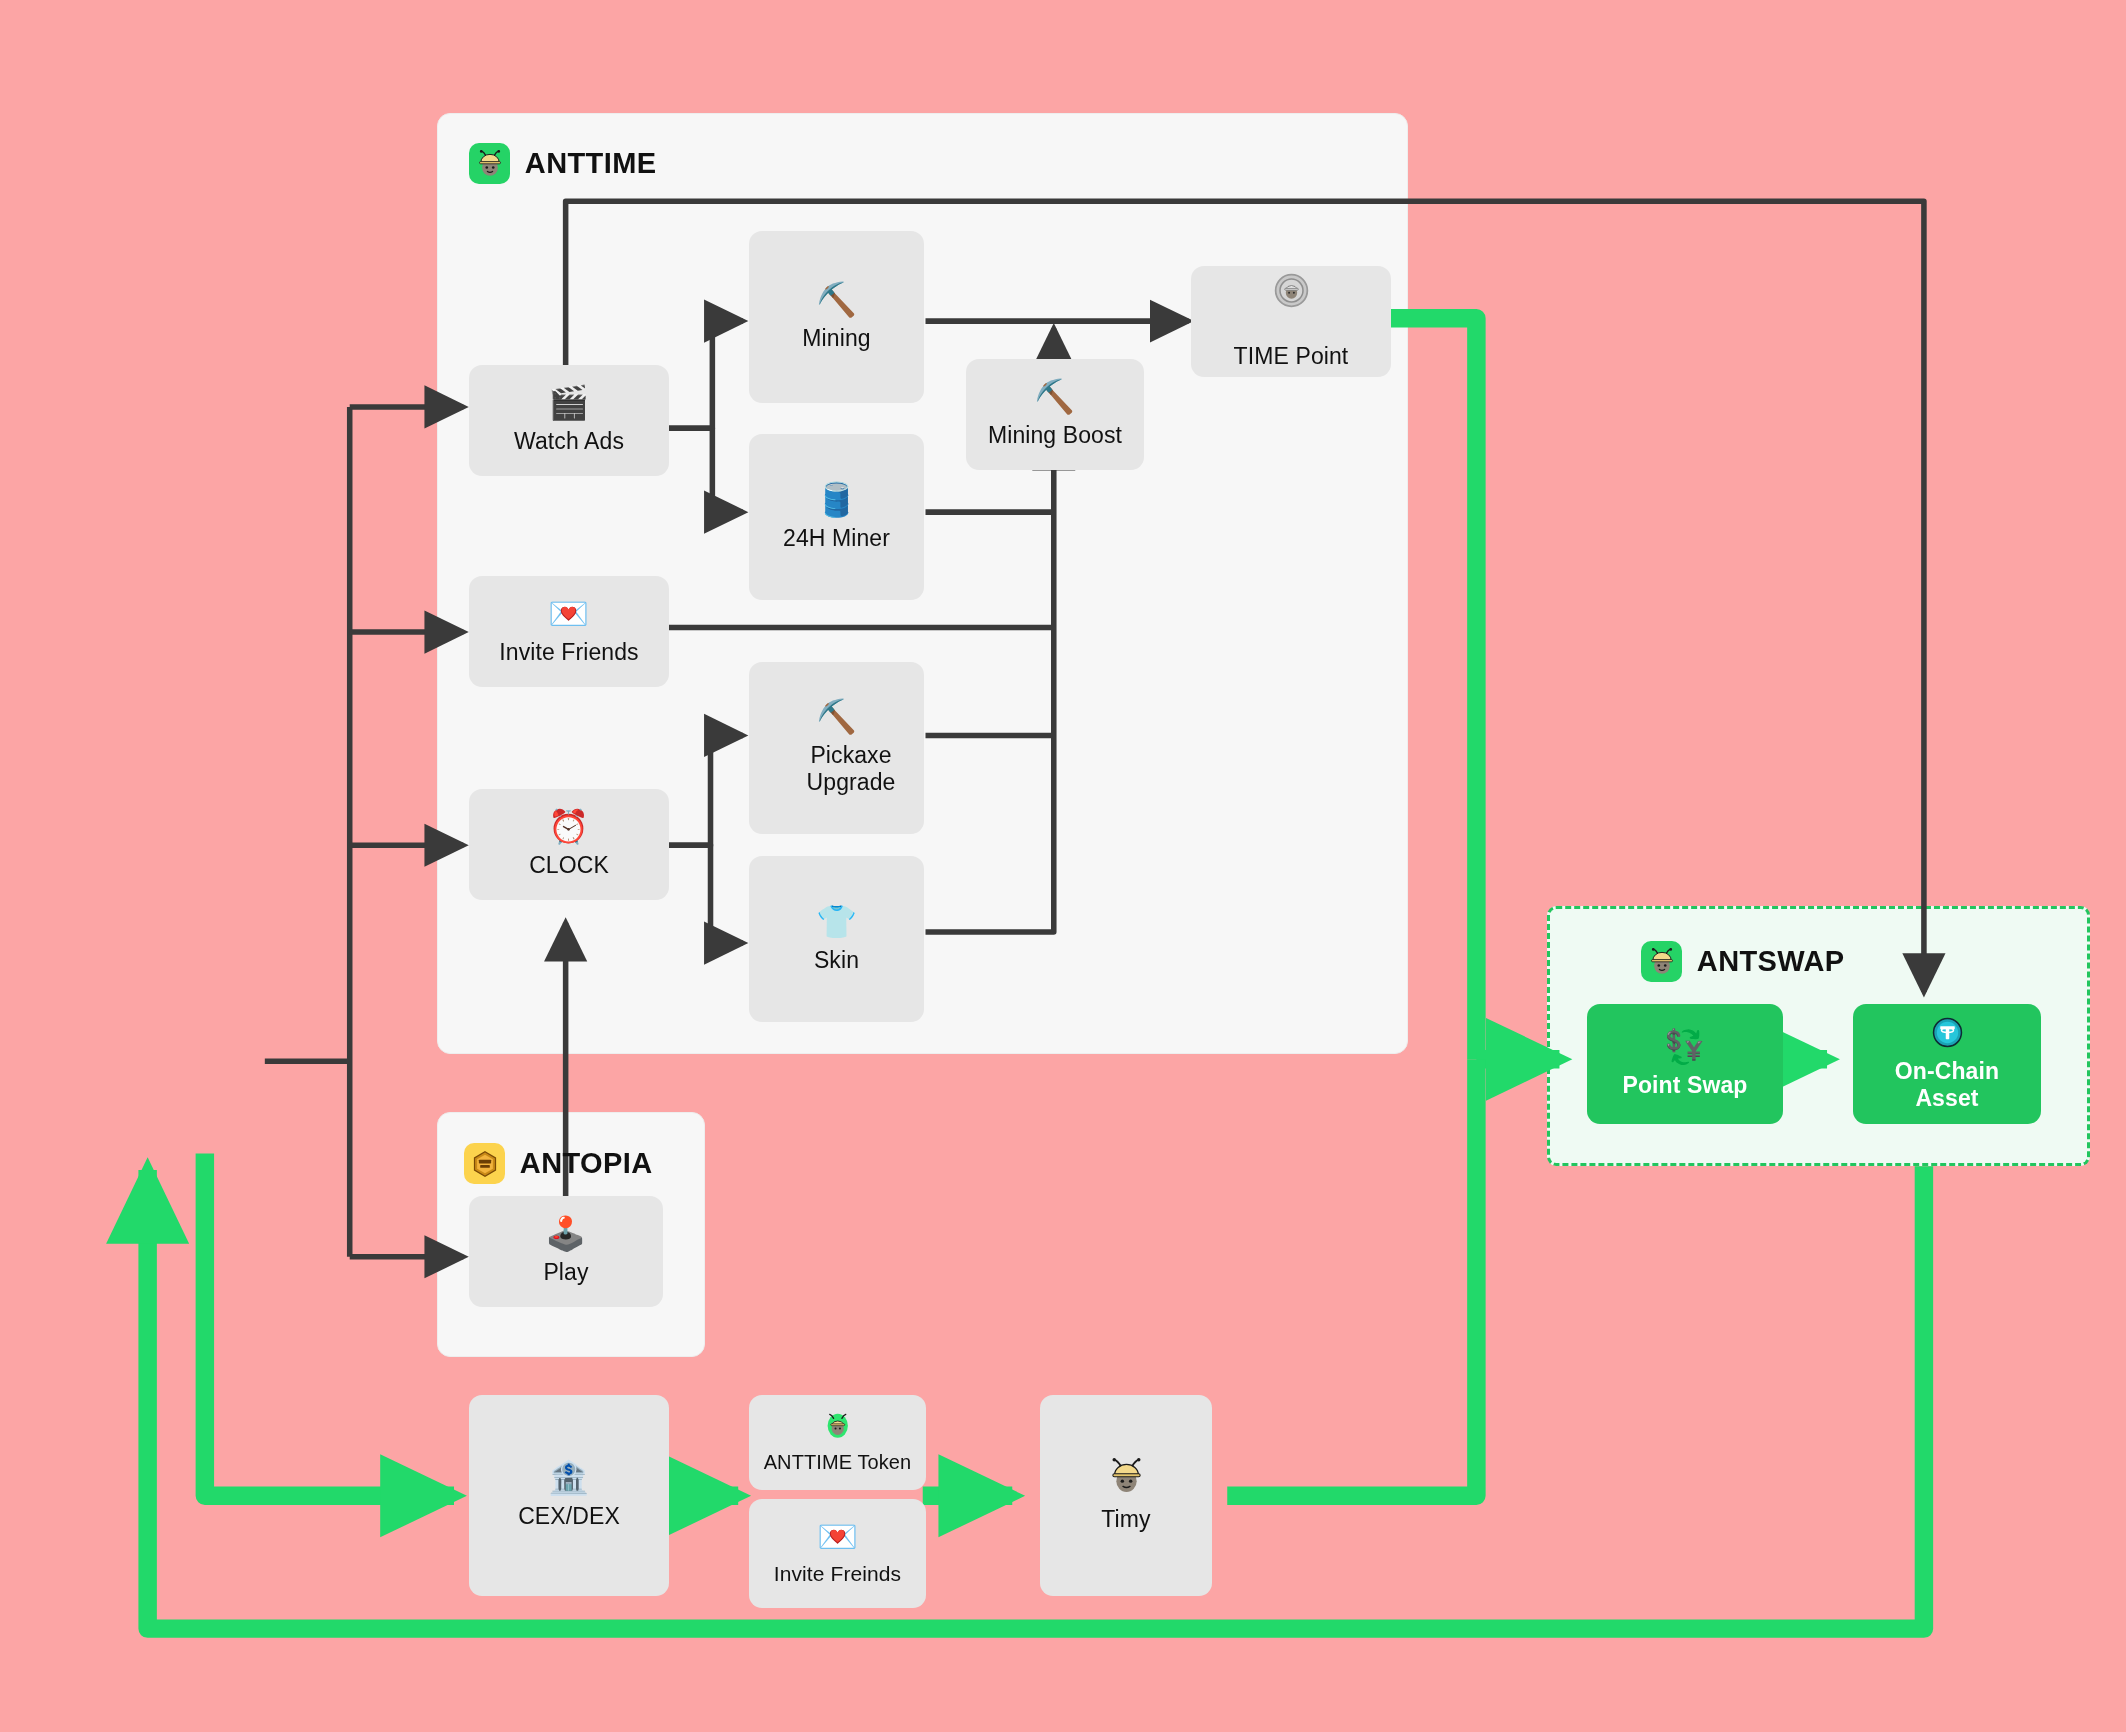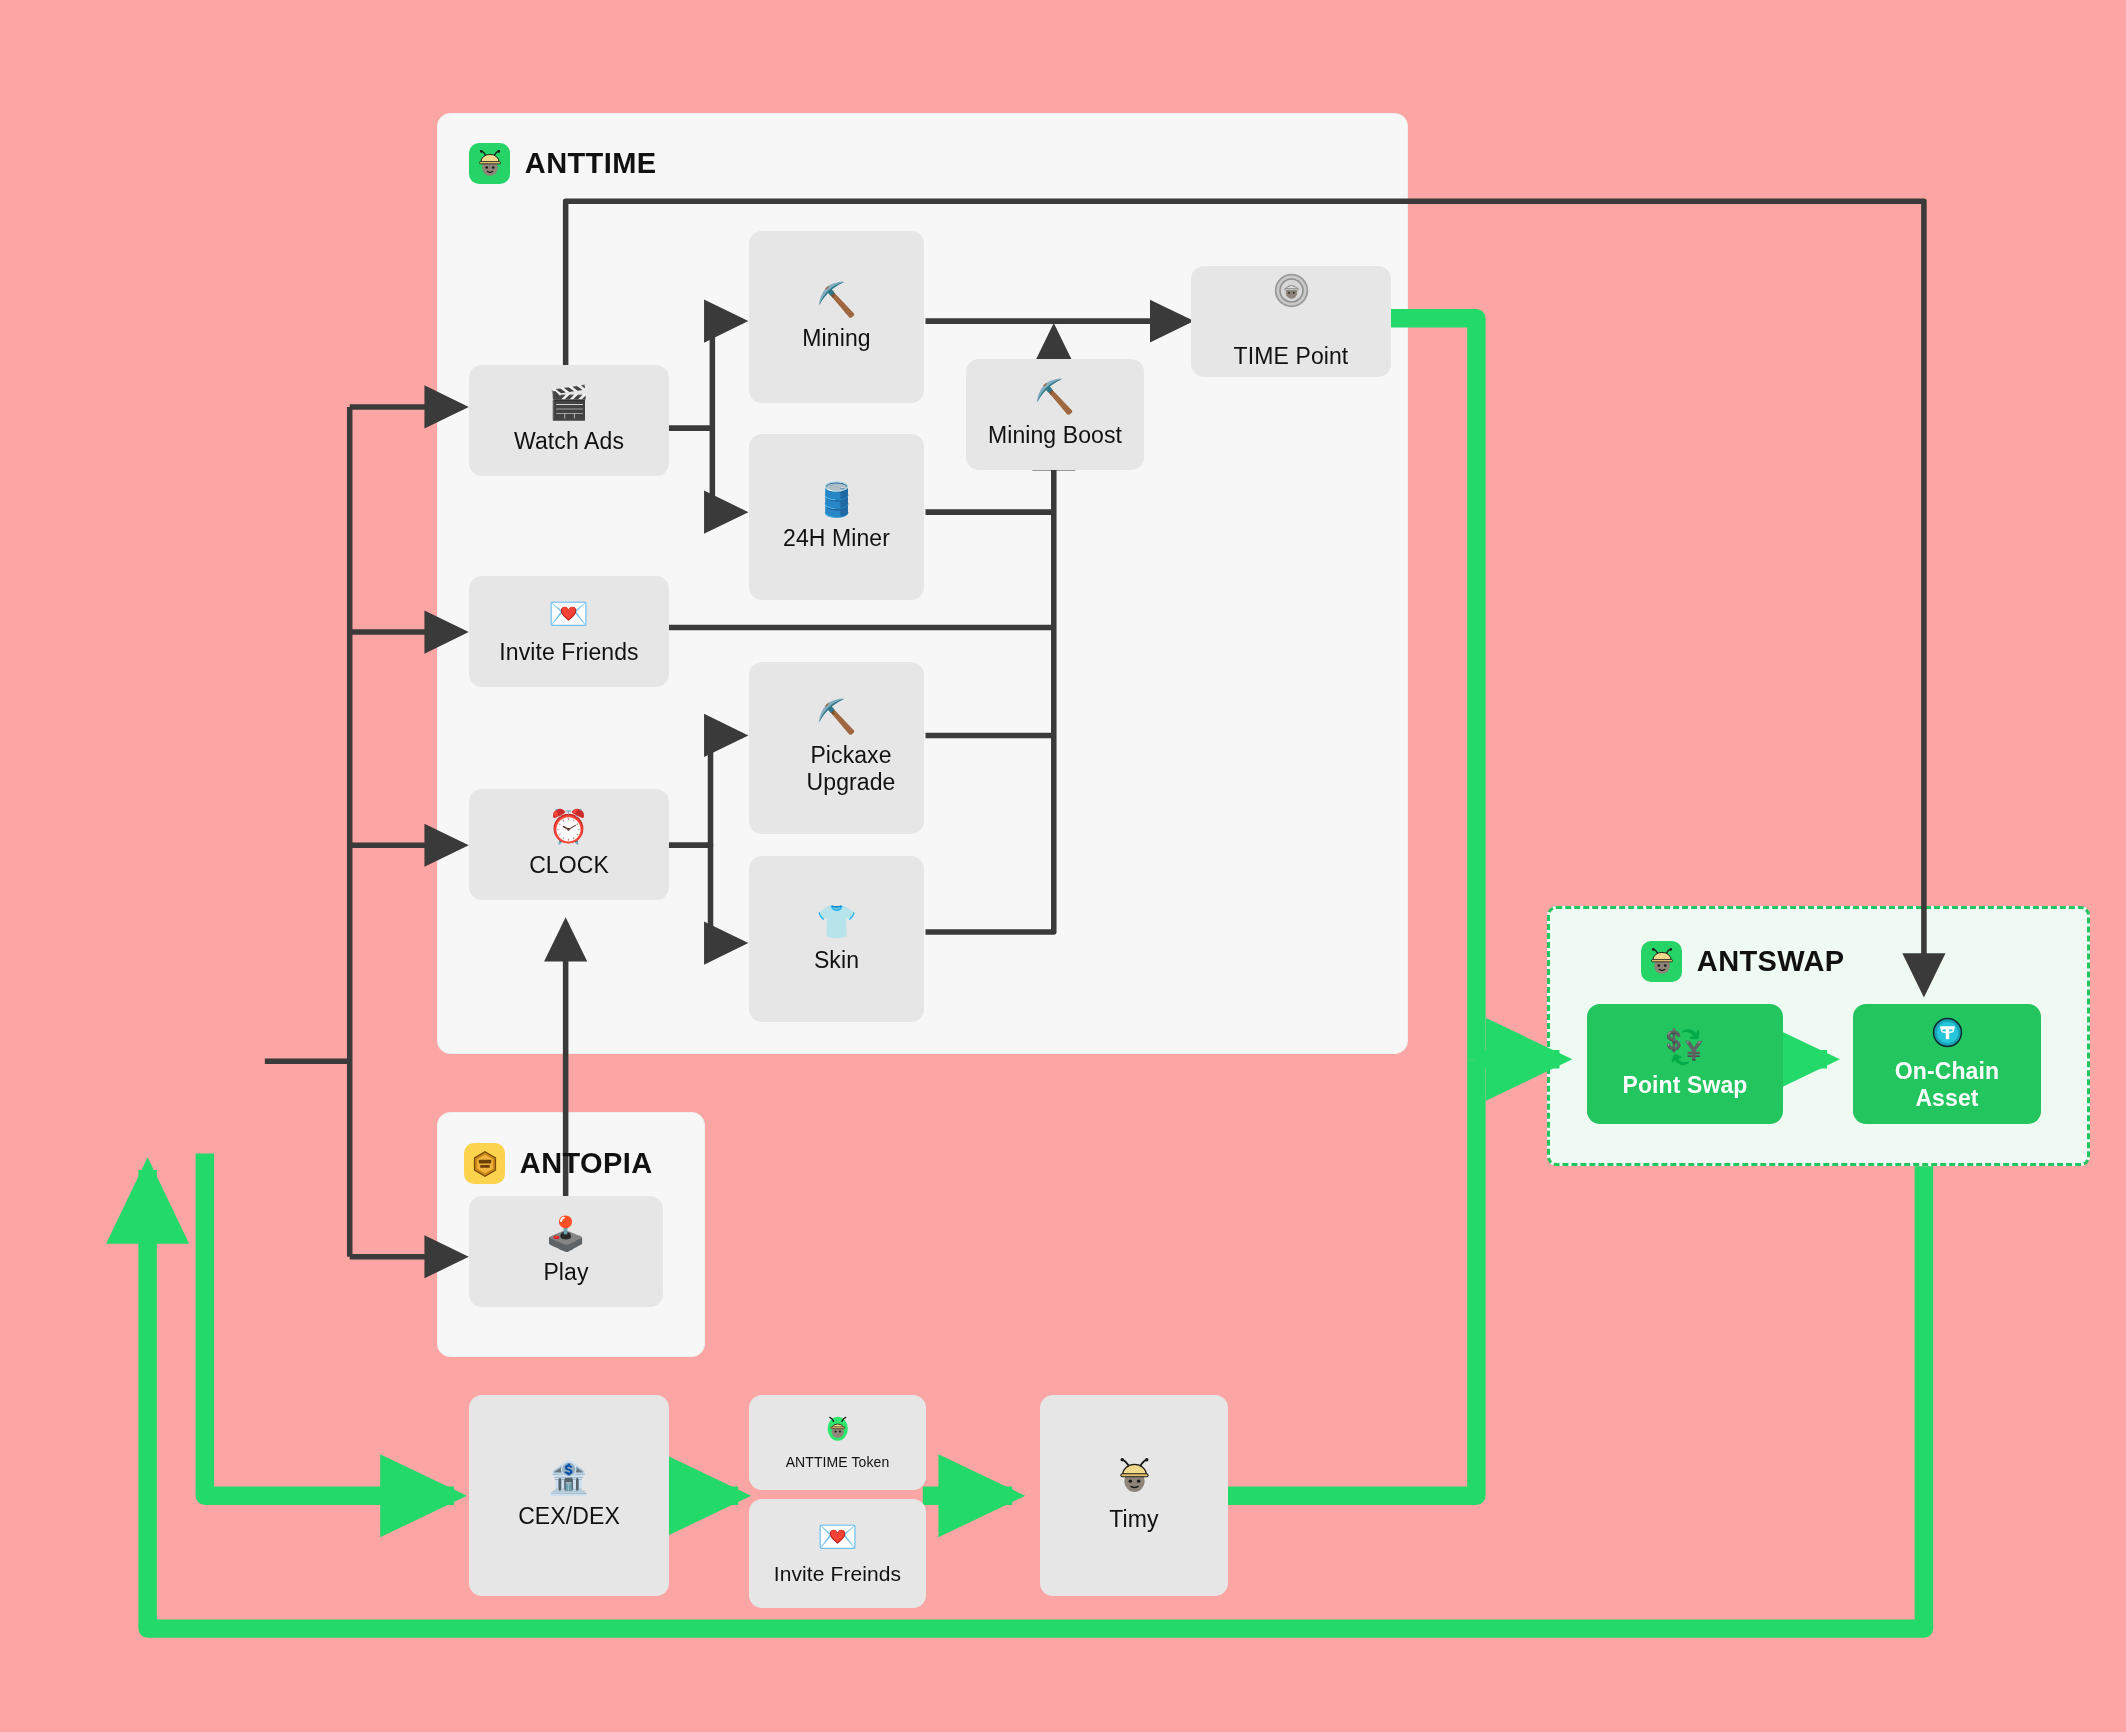--- a/index.html
+++ b/index.html
@@ -285,29 +285,29 @@
         <ellipse cx="16" cy="16" rx="11" ry="13" fill="#2ee56e"></ellipse>
         <path d="M11.5 8 q-1.6 -3.4 -4.2 -4.4" stroke="#1b1b1b" stroke-width="1.4" fill="none" stroke-linecap="round"></path>
         <path d="M20.5 8 q1.6 -3.4 4.2 -4.4" stroke="#1b1b1b" stroke-width="1.4" fill="none" stroke-linecap="round"></path>
         <ellipse cx="16" cy="19" rx="6.6" ry="7" fill="#8e8477"></ellipse>
         <path d="M9.2 14.6 a7.5 6.5 0 0 1 13.6 0 z" fill="#f3d98b" stroke="#1b1b1b" stroke-width="0.9"></path>
         <rect x="8.4" y="13.9" width="15.2" height="2" rx="1" fill="#e3c46c" stroke="#1b1b1b" stroke-width="0.7"></rect>
         <circle cx="13.6" cy="19" r="1.1" fill="#1b1b1b"></circle>
         <circle cx="18.4" cy="19" r="1.1" fill="#1b1b1b"></circle>
       </svg>
     </span>
-    <span class="nlabel" style="font-size:14px;">ANTTIME Token</span>
+    <span class="nlabel" style="font-size:20px;">ANTTIME Token</span>
   </div>
 
   <div class="node grey" style="left:749px; top:1499px; width:177px; height:109px;">
     <span class="glyph">💌</span>
     <span class="nlabel" style="font-size:21px;text-align:center;">Invite Freinds</span>
   </div>
 
-  <div class="node grey" style="left:1040px; top:1395px; width:188px; height:201px;">
+  <div class="node grey" style="left:1040px; top:1395px; width:172px; height:201px;">
     <span class="glyph small">
       <svg width="37" height="37" viewBox="0 0 32 32">
         <path d="M11 7 q-2.4 -4.4 -5.6 -5.6" stroke="#1b1b1b" stroke-width="1.7" fill="none" stroke-linecap="round"></path>
         <path d="M21 7 q2.4 -4.4 5.6 -5.6" stroke="#1b1b1b" stroke-width="1.7" fill="none" stroke-linecap="round"></path>
         <circle cx="5.4" cy="1.6" r="1.5" fill="#1b1b1b"></circle>
         <circle cx="26.6" cy="1.6" r="1.5" fill="#1b1b1b"></circle>
         <ellipse cx="16" cy="20" rx="8.8" ry="9.4" fill="#8e8477"></ellipse>
         <path d="M5.8 14.4 a10.2 8.8 0 0 1 20.4 0 z" fill="#f3d98b" stroke="#1b1b1b" stroke-width="1.1"></path>
         <rect x="4.2" y="13.6" width="23.6" height="2.6" rx="1.3" fill="#e3c46c" stroke="#1b1b1b" stroke-width="0.9"></rect>
         <circle cx="12.4" cy="20" r="1.5" fill="#1b1b1b"></circle>

